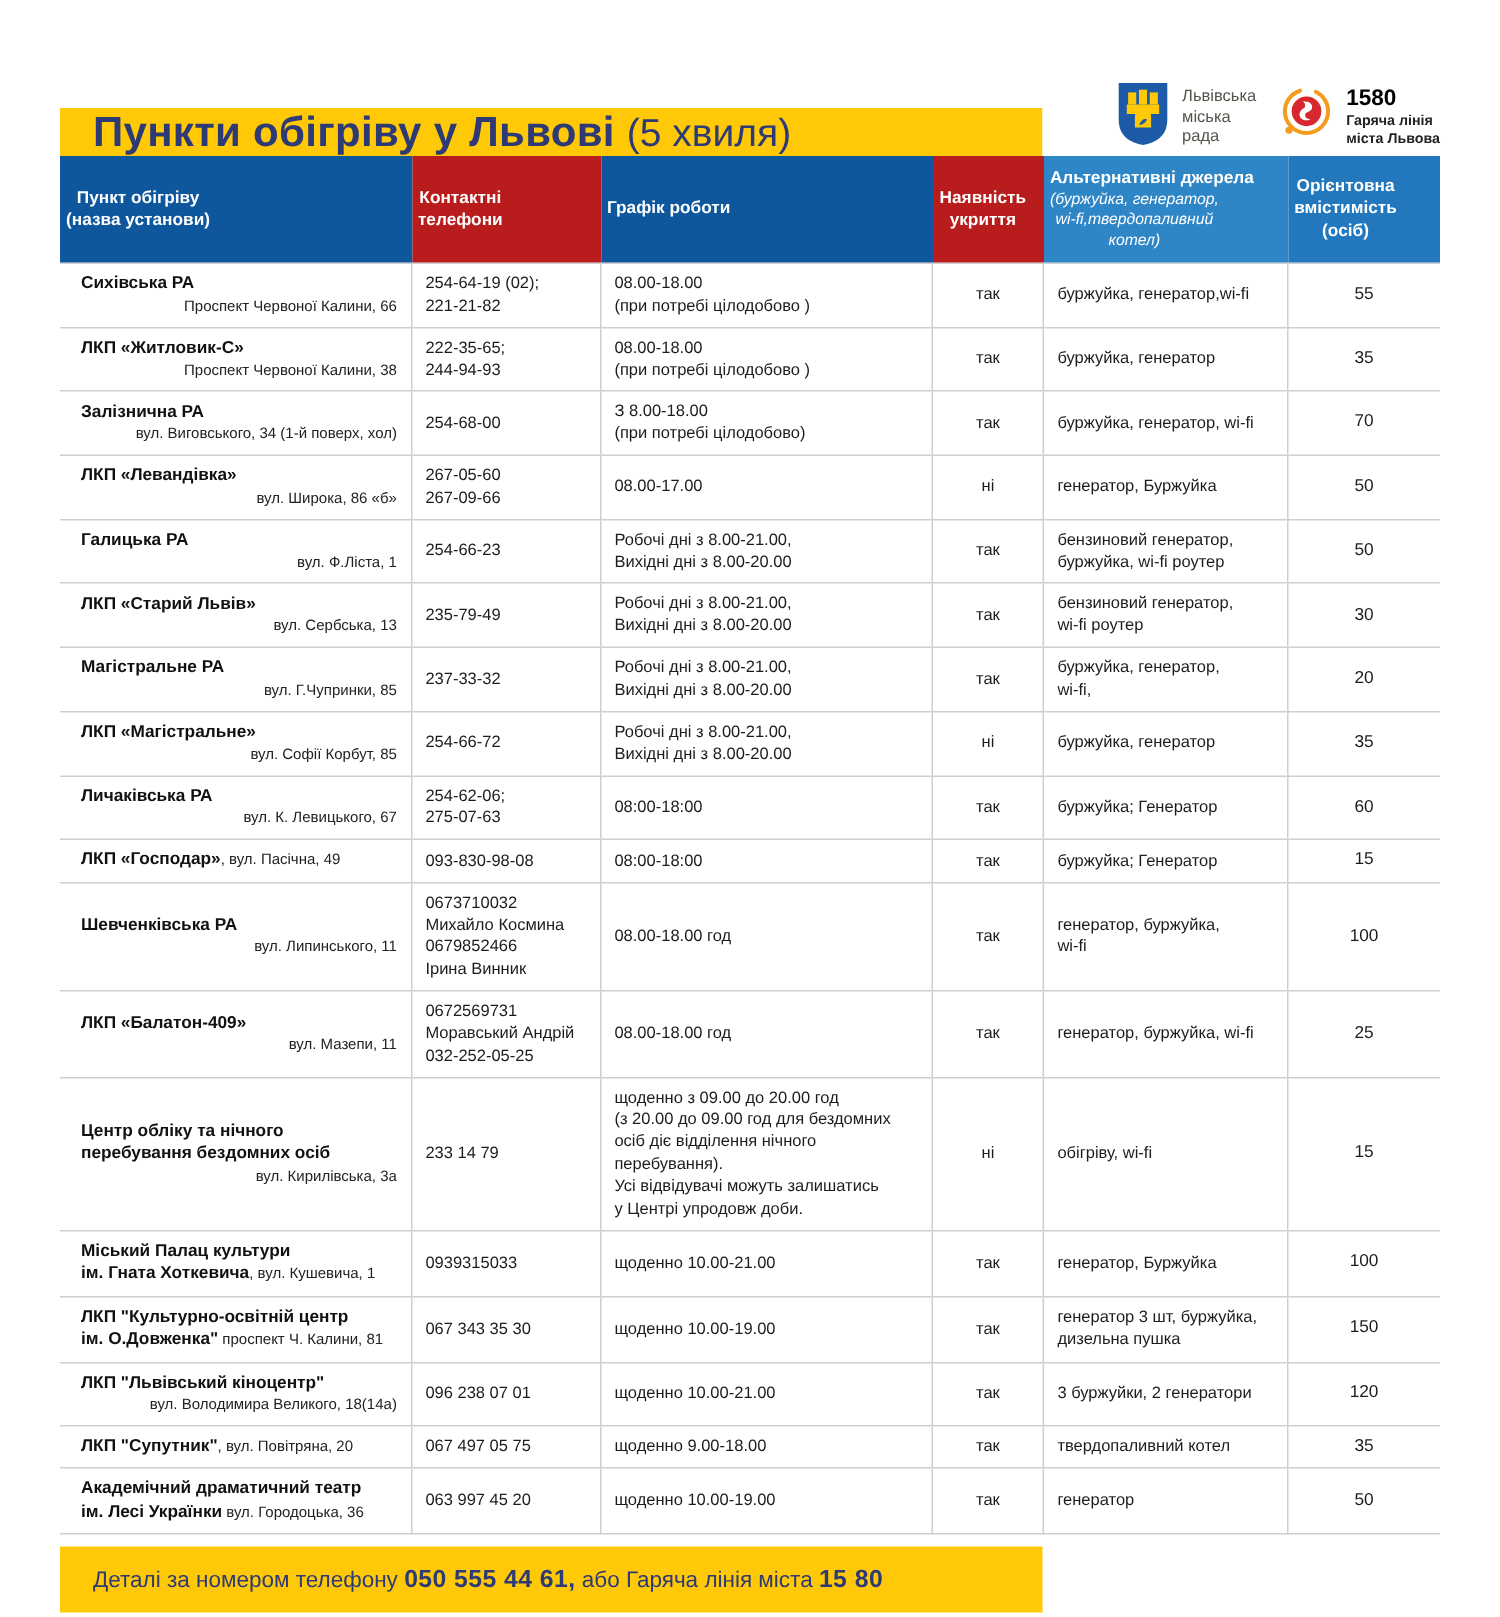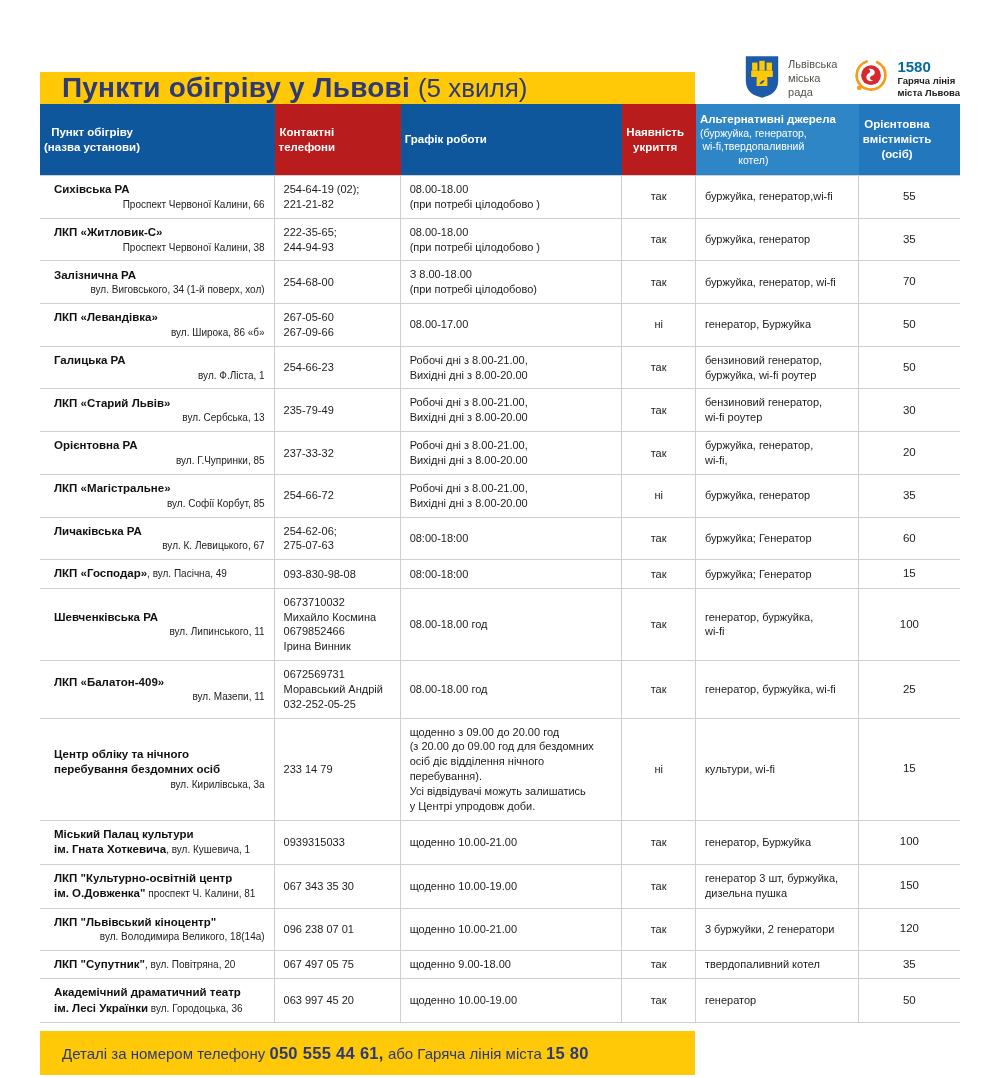--- a/index.html
+++ b/index.html
@@ -14,32 +14,32 @@
   .top{display:flex;align-items:flex-end;height:68px;}
   .title-bar{
     width:655px;background:#ffc907;display:flex;align-items:center;
     padding-left:22px;box-sizing:border-box;
   }
   .title-bar .main{font-size:28px;font-weight:bold;color:#2d3a75;letter-spacing:.2px;}
   .title-bar .suffix{font-size:26px;font-weight:400;color:#2d3a75;margin-left:8px;}
   .logos{flex:1;display:flex;align-items:center;justify-content:flex-end;gap:16px;background:#fff;}
   .logo-group{display:flex;align-items:center;gap:8px;}
   .logo-label{font-size:11px;line-height:1.25;color:#55524a;white-space:pre-line;}
-  .hotline-num{font-size:15px;font-weight:bold;color:#0369a1;line-height:1.1;}
+  .hotline-num{font-size:15px;font-weight:bold;color:#000000;line-height:1.1;}
   .hotline-label{font-size:9.5px;font-weight:bold;color:#222;line-height:1.25;white-space:pre-line;}
 
   
   .tbl{width:920px;}
   .thead{display:flex;height:71px;}
   .th{
     color:#fff;font-weight:bold;font-size:11.5px;line-height:1.3;
     display:flex;flex-direction:column;align-items:flex-start;justify-content:center;
     text-align:center;box-sizing:border-box;padding:2px 4px;white-space:pre-line;
   }
-  .th .sub{font-weight:400;font-size:10.5px;line-height:1.25;}
+  .th .sub{font-weight:400;font-size:10.5px;line-height:1.25;font-style:italic;}
   .c1{width:25.5%;}.c2{width:13.7%;}.c3{width:24.1%;}.c4{width:8.0%;}.c5{width:17.7%;}.c6{width:11.0%;}
   .bg-dark{background:#0f579c;}
   .bg-mid{background:#b91c1c;}
   .bg-light{background:#2f86c6;}
   .bg-mid2{background:#2277bd;}
 
   .tbody{border-top:1px solid #cfcfcf;}
   .tr{display:flex;border-bottom:1px solid #cfcfcf;}
   .td{
     box-sizing:border-box;border-right:1px solid #cfcfcf;
@@ -273,21 +273,21 @@
 wi-fi роутер</span>
           </div>
     <div class="td c6 center cap">
             <span>30</span>
           </div>
   </div>
 
   <div class="tr">
     <div class="td c1 name-cell">
       <div>
-        <span class="fname">Орієнтовна РА</span><span class="faddr">вул. Г.Чупринки, 85</span>
+        <span class="fname">Магістральне РА</span><span class="faddr">вул. Г.Чупринки, 85</span>
       </div>
     </div>
     <div class="td c2">
             <span class="pre">237-33-32</span>
           </div>
     <div class="td c3">
             <span class="pre">Робочі дні з 8.00-21.00,
 Вихідні дні з 8.00-20.00</span>
           </div>
     <div class="td c4 center">
@@ -439,21 +439,21 @@
             <span class="pre">щоденно з 09.00 до 20.00 год
 (з 20.00 до 09.00 год для бездомних
 осіб діє відділення нічного перебування).
 Усі відвідувачі можуть залишатись
 у Центрі упродовж доби.</span>
           </div>
     <div class="td c4 center">
             <span>ні</span>
           </div>
     <div class="td c5">
-            <span class="pre">культури, wi-fi</span>
+            <span class="pre">обігріву, wi-fi</span>
           </div>
     <div class="td c6 center cap">
             <span>15</span>
           </div>
   </div>
 
   <div class="tr">
     <div class="td c1 name-cell">
       <div>
         <span class="fname">Міський Палац культури

